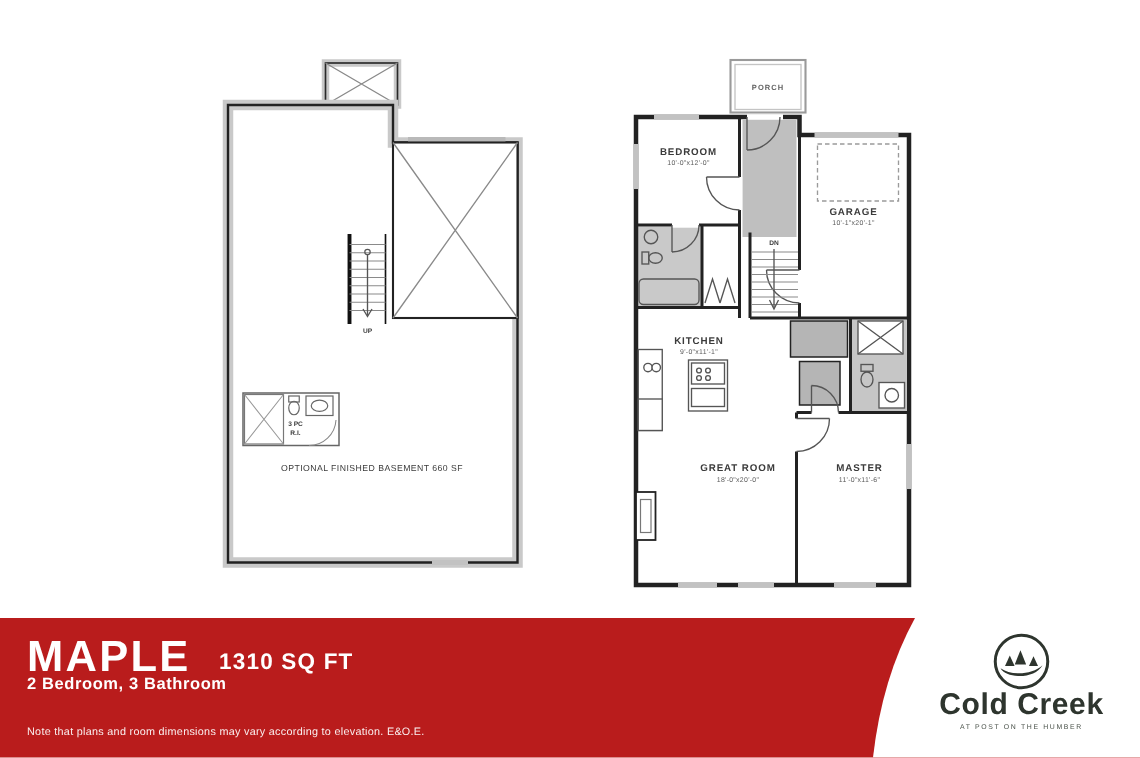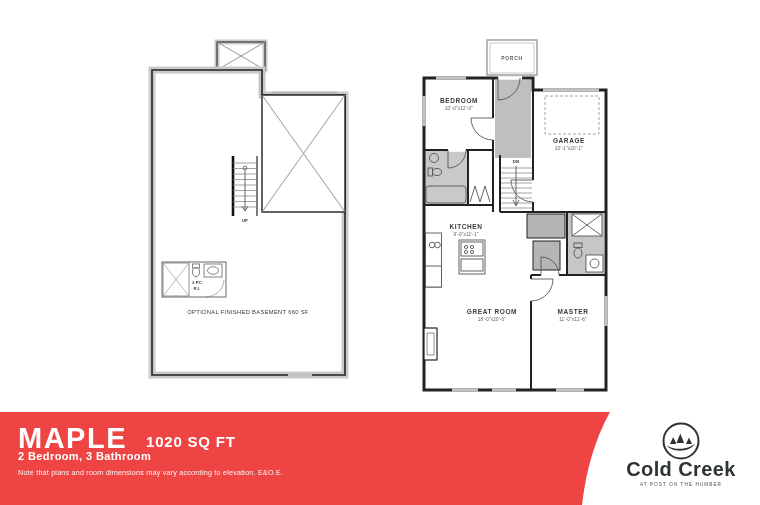--- a/index.html
+++ b/index.html
@@ -13,40 +13,40 @@
   
   .rm{font:700 6.5px "Liberation Sans",sans-serif;fill:#3b3b3b;letter-spacing:.6px;text-anchor:middle;}
   .dm{font:400 4.6px "Liberation Sans",sans-serif;fill:#5a5a5a;letter-spacing:.2px;text-anchor:middle;}
   .tiny{font:700 4.4px "Liberation Sans",sans-serif;fill:#3b3b3b;text-anchor:middle;}
   .note{font:400 5.8px "Liberation Sans",sans-serif;fill:#3b3b3b;letter-spacing:.3px;text-anchor:middle;}
   .porchtxt{font:700 5px "Liberation Sans",sans-serif;fill:#5f5f5f;letter-spacing:.7px;text-anchor:middle;}
 
   
   .footer{
     position:absolute;left:0;top:412px;width:760px;height:93px;
-    background:#ef4444;
+    background:#b91c1c;
   }
   .footer .model{
     position:absolute;left:18px;top:12px;
     font-size:29px;font-weight:700;line-height:1;color:#fff;letter-spacing:1.5px;
   }
   .footer .sqft{
     position:absolute;left:146px;top:22px;
     font-size:15px;font-weight:700;line-height:1;color:#fff;letter-spacing:.8px;
   }
   .footer .config{
     position:absolute;left:18px;top:38px;
     font-size:11px;font-weight:700;color:#fff;letter-spacing:.4px;
   }
   .footer .disc{
     position:absolute;left:18px;
     font-size:7.2px;color:rgba(255,255,255,.93);letter-spacing:.2px;
   }
   .footer .disc1{top:61px;}
-  .footer .disc2{top:56px;text-align:right;}
+  .footer .disc2{top:71px;text-align:right;}
   .curve{position:absolute;left:0;top:0;}
   .wordmark{font:700 20px "Liberation Sans",sans-serif;fill:#2e352e;letter-spacing:.4px;text-anchor:middle;}
   .tagline{font:400 4.6px "Liberation Sans",sans-serif;fill:#4a524a;letter-spacing:1.1px;text-anchor:middle;}
 </style>
 </head>
 <body>
 
 <svg class="plans" width="760" height="412" viewBox="0 0 760 412">
 
   <g>
@@ -221,21 +221,21 @@
     <text class="rm" x="492" y="314">GREAT ROOM</text>
     <text class="dm" x="492" y="321">18'-0"x20'-0"</text>
 
     <text class="rm" x="573" y="314">MASTER</text>
     <text class="dm" x="573" y="321">11'-0"x11'-6"</text>
   </g>
 </svg>
 
 <div class="footer">
   <div class="model">MAPLE</div>
-  <div class="sqft">1020 SQ FT</div>
+  <div class="sqft">1310 SQ FT</div>
   <div class="config">2 Bedroom, 3 Bathroom</div>
   <div class="disc disc2">Note that plans and room dimensions may vary according to elevation. E&amp;O.E.</div>
 
   <svg class="curve" width="760" height="93" viewBox="0 0 760 93">
     <path d="M610,0 Q588,40 582,93 L760,93 L760,0 Z" fill="#ffffff"></path>
     <g>
       <g>
         <circle cx="681" cy="29" r="17.5" fill="#fff" stroke="#2e352e" stroke-width="2"></circle>
         <g fill="#2e352e">
           <path d="M670,32 l3.2,-7 l3.2,7 z"></path>

